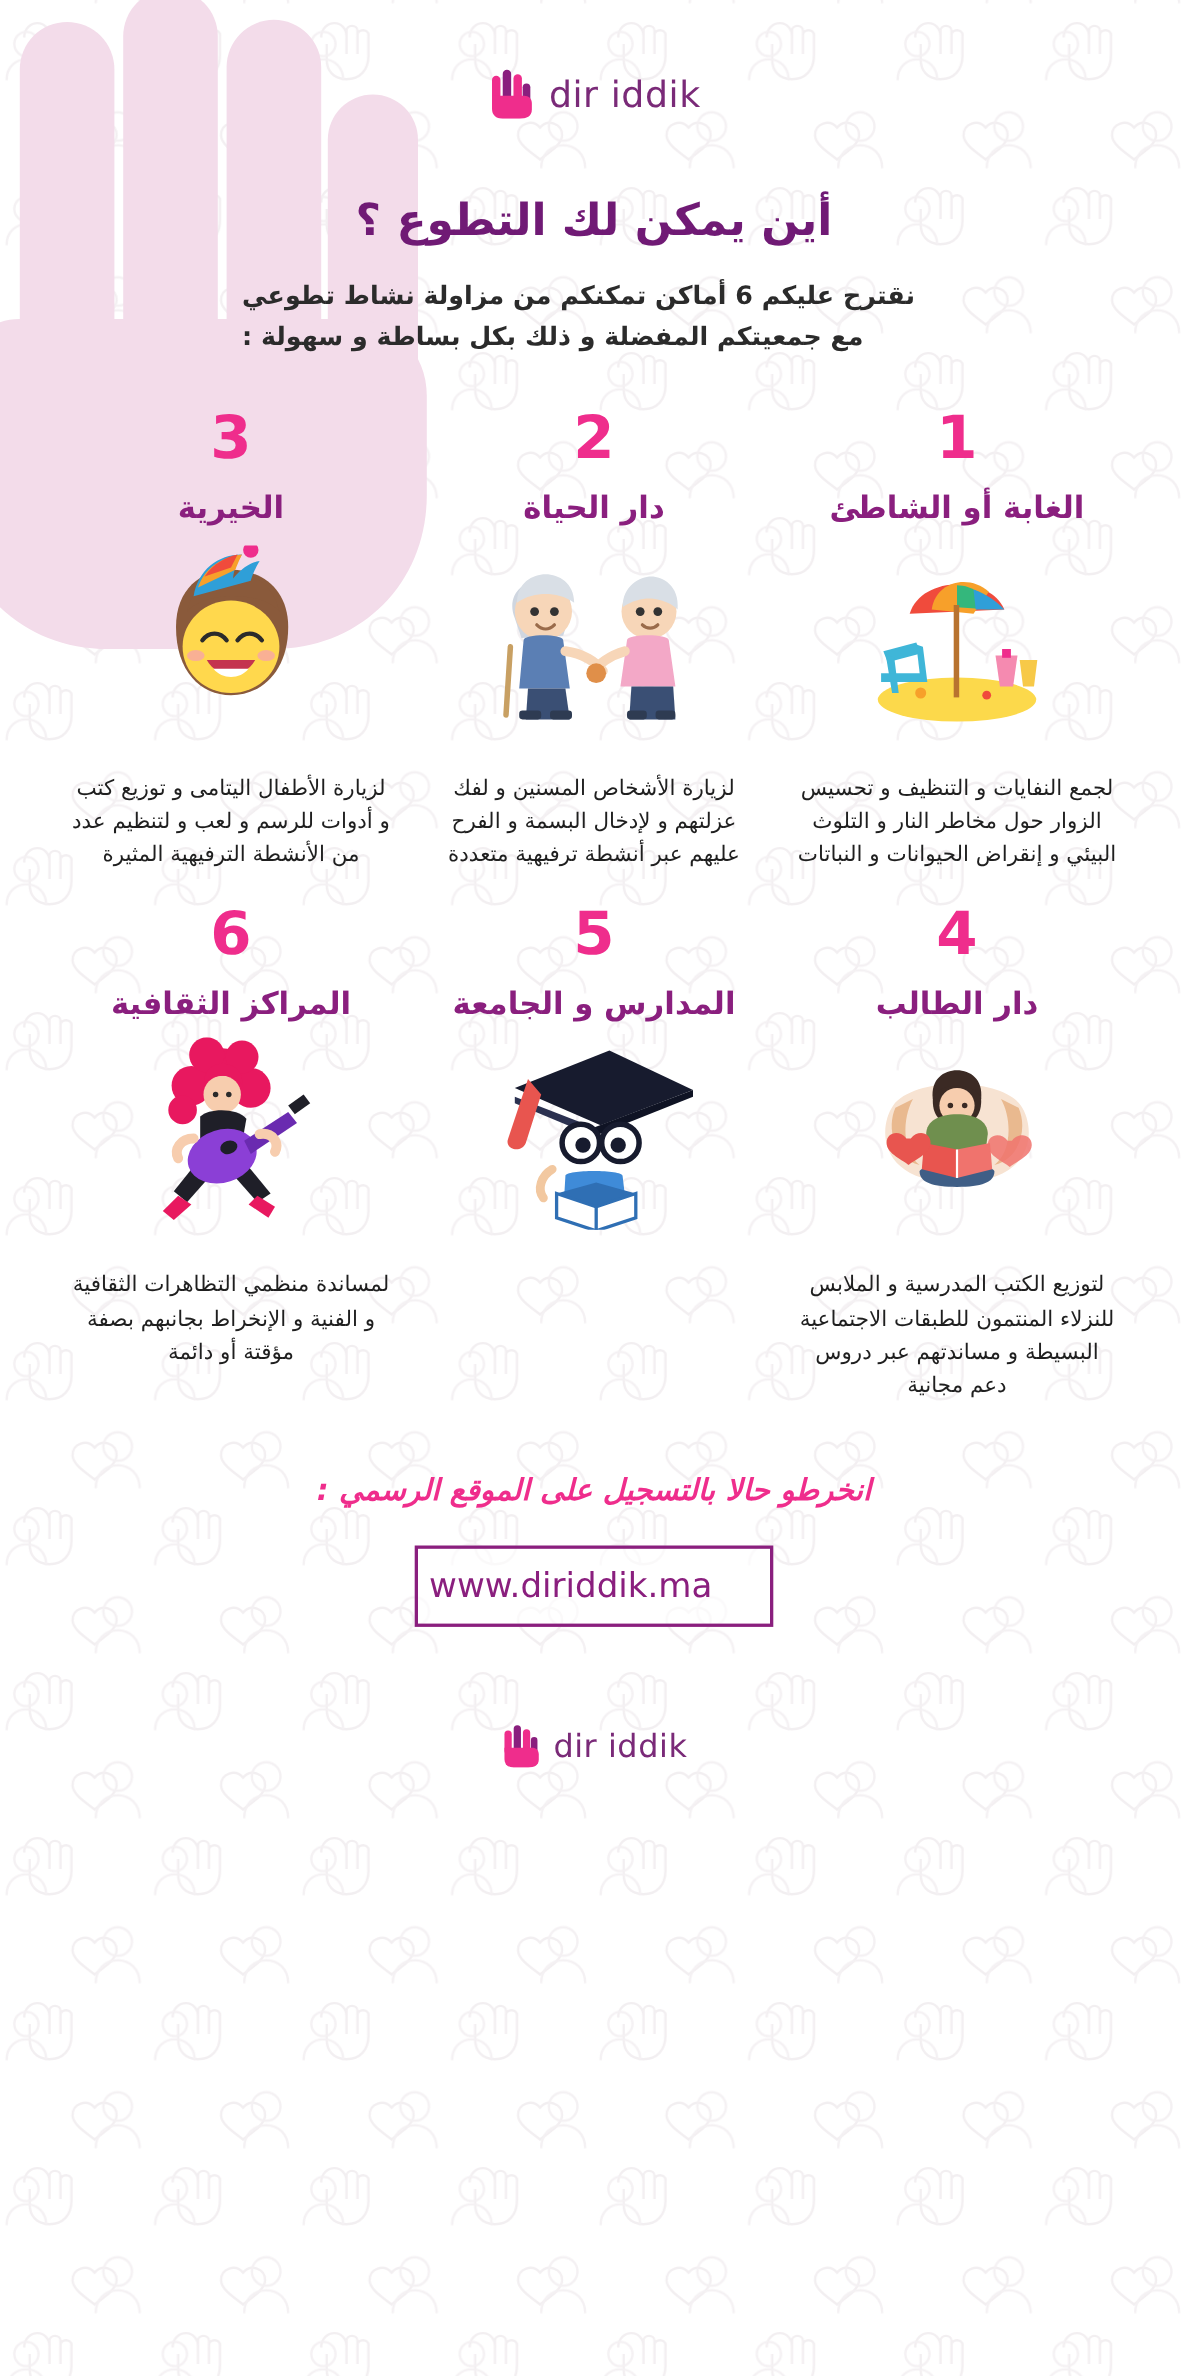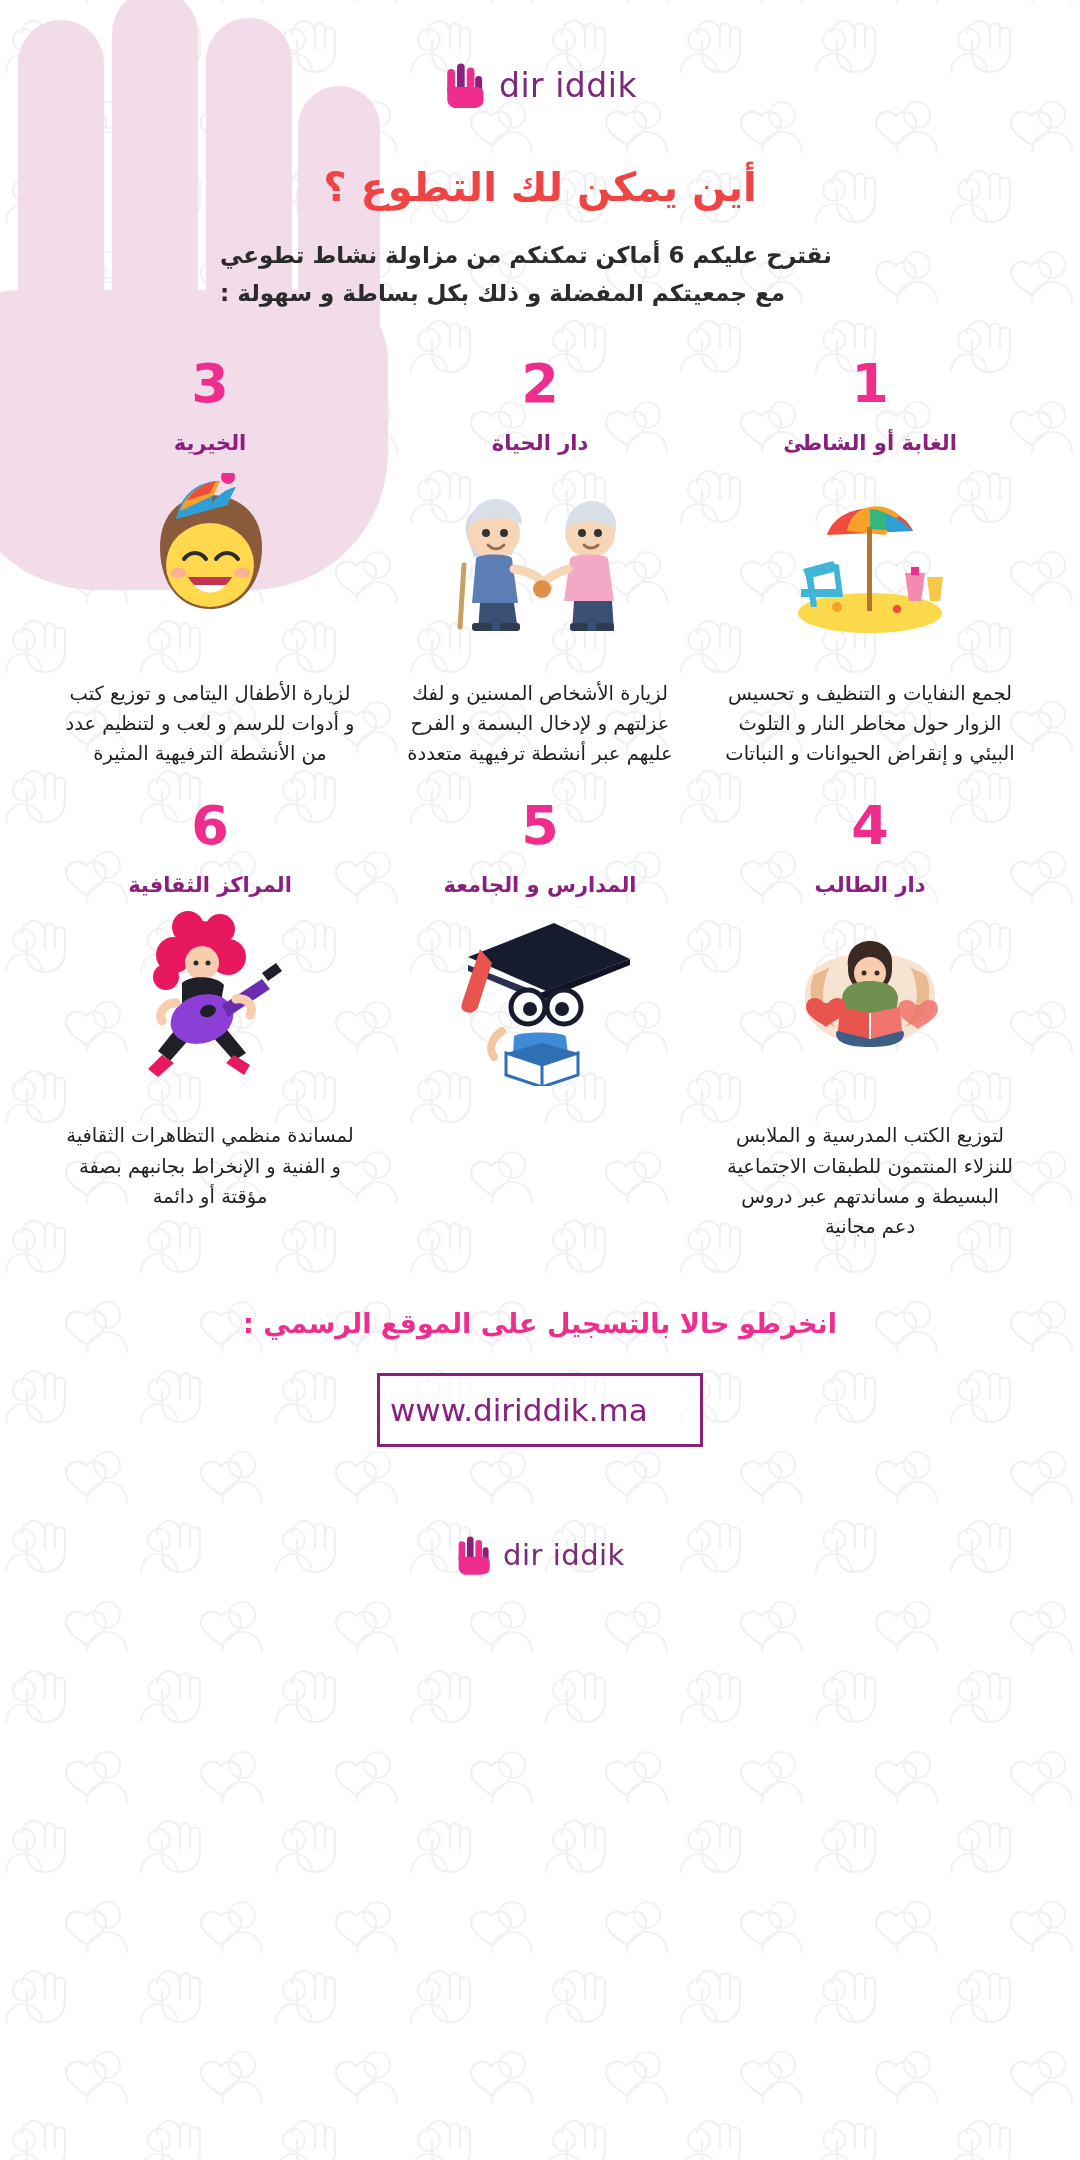--- a/index.html
+++ b/index.html
@@ -60,25 +60,25 @@
   }
   .logo-text {
     font-size: 33px;
     color: #7a2a78;
     letter-spacing: 0.5px;
     font-family: "DejaVu Sans", sans-serif;
   }
 
   
   .title {
-    margin-top: 56px;
+    margin-top: 70px;
     text-align: center;
     font-size: 40px;
     font-weight: bold;
-    color: #ef4444;
+    color: #701a75;
   }
   .subtitle {
     margin: 26px auto 0;
     width: 640px;
     text-align: left;
     font-size: 23px;
     line-height: 1.65;
     color: #2b2b2b;
     font-weight: bold;
   }
@@ -102,21 +102,21 @@
   }
   .card .num {
     font-size: 54px;
     font-weight: bold;
     color: #ef2d8c;
     line-height: 1;
     height: 60px;
   }
   .card .label {
     margin-top: 14px;
-    font-size: 21px;
+    font-size: 28px;
     font-weight: bold;
     color: #8a1f7e;
   }
   .card .art {
     height: 190px;
     display: flex;
     align-items: center;
     justify-content: center;
     margin-top: 6px;
   }
@@ -127,20 +127,21 @@
     color: #1f1f1f;
   }
 
   
   .cta {
     margin-top: 36px;
     text-align: center;
     font-size: 27px;
     font-weight: bold;
     color: #ef2d8c;
+    font-style: italic;
   }
   .url-box {
     margin: 34px auto 0;
     width: 300px;
     border: 3px solid #8a1f7e;
     padding: 16px 10px;
     text-align: left;
     font-size: 31px;
     color: #8a1f7e;
     direction: ltr;

